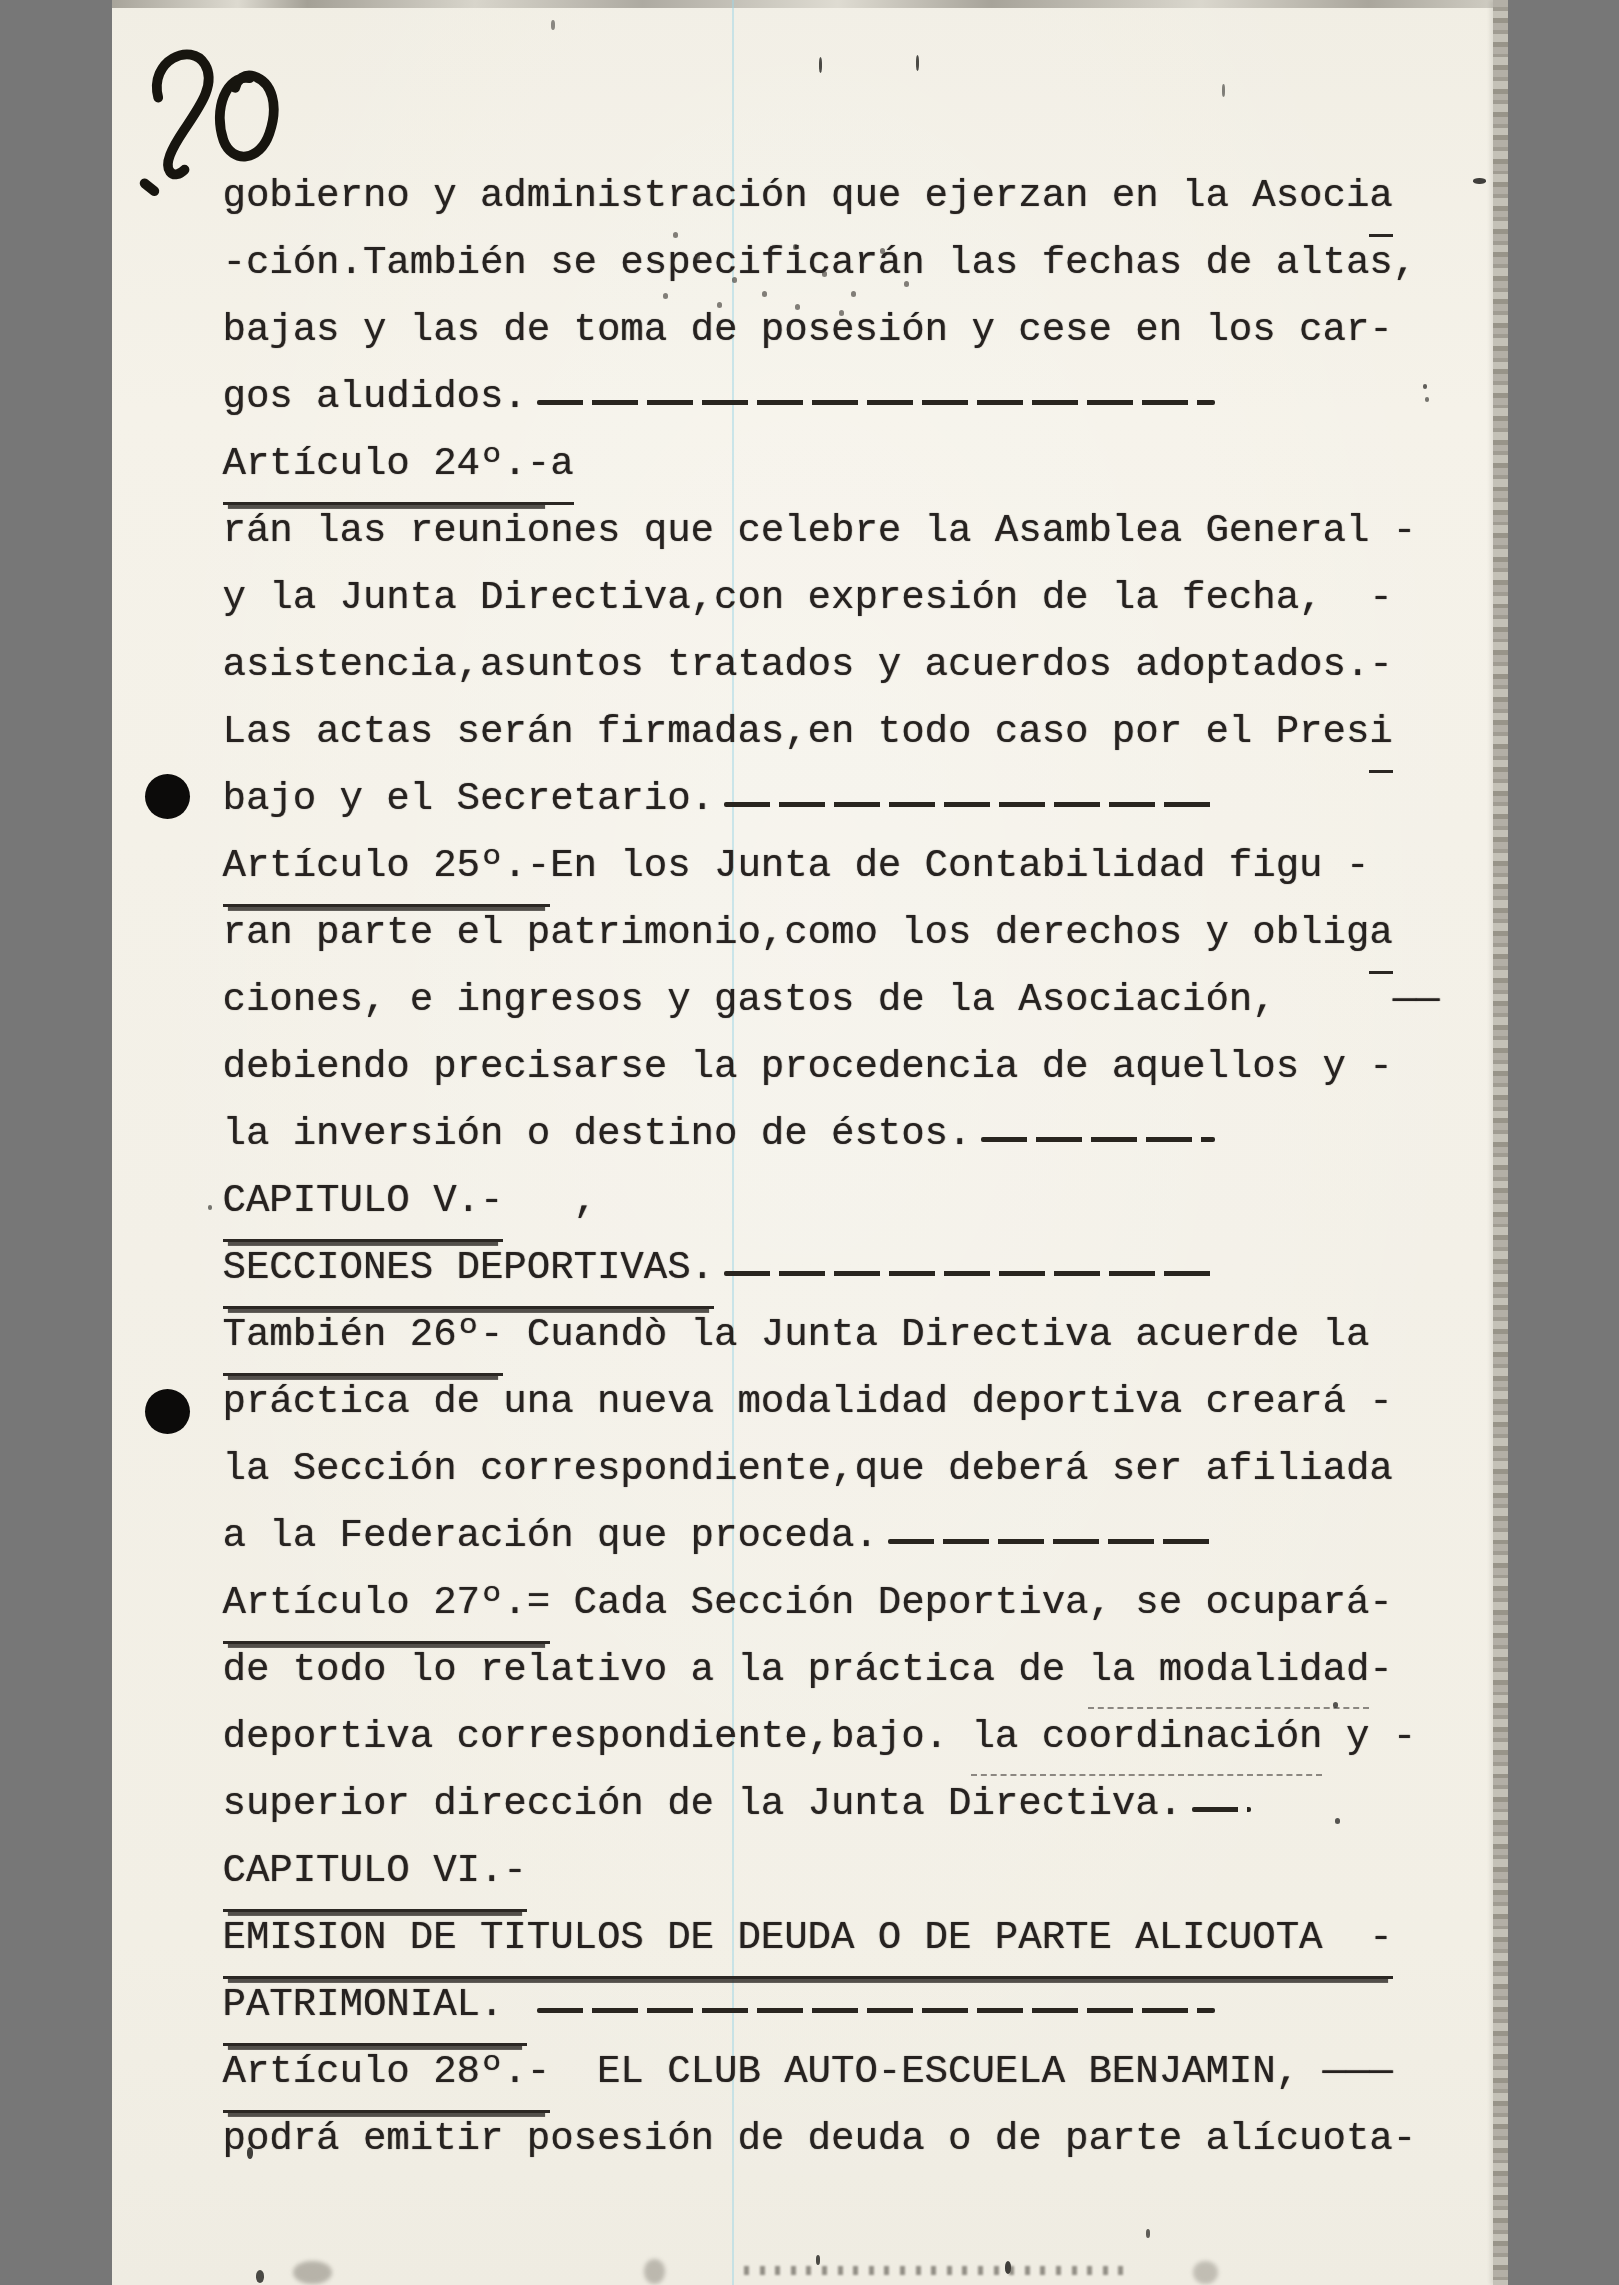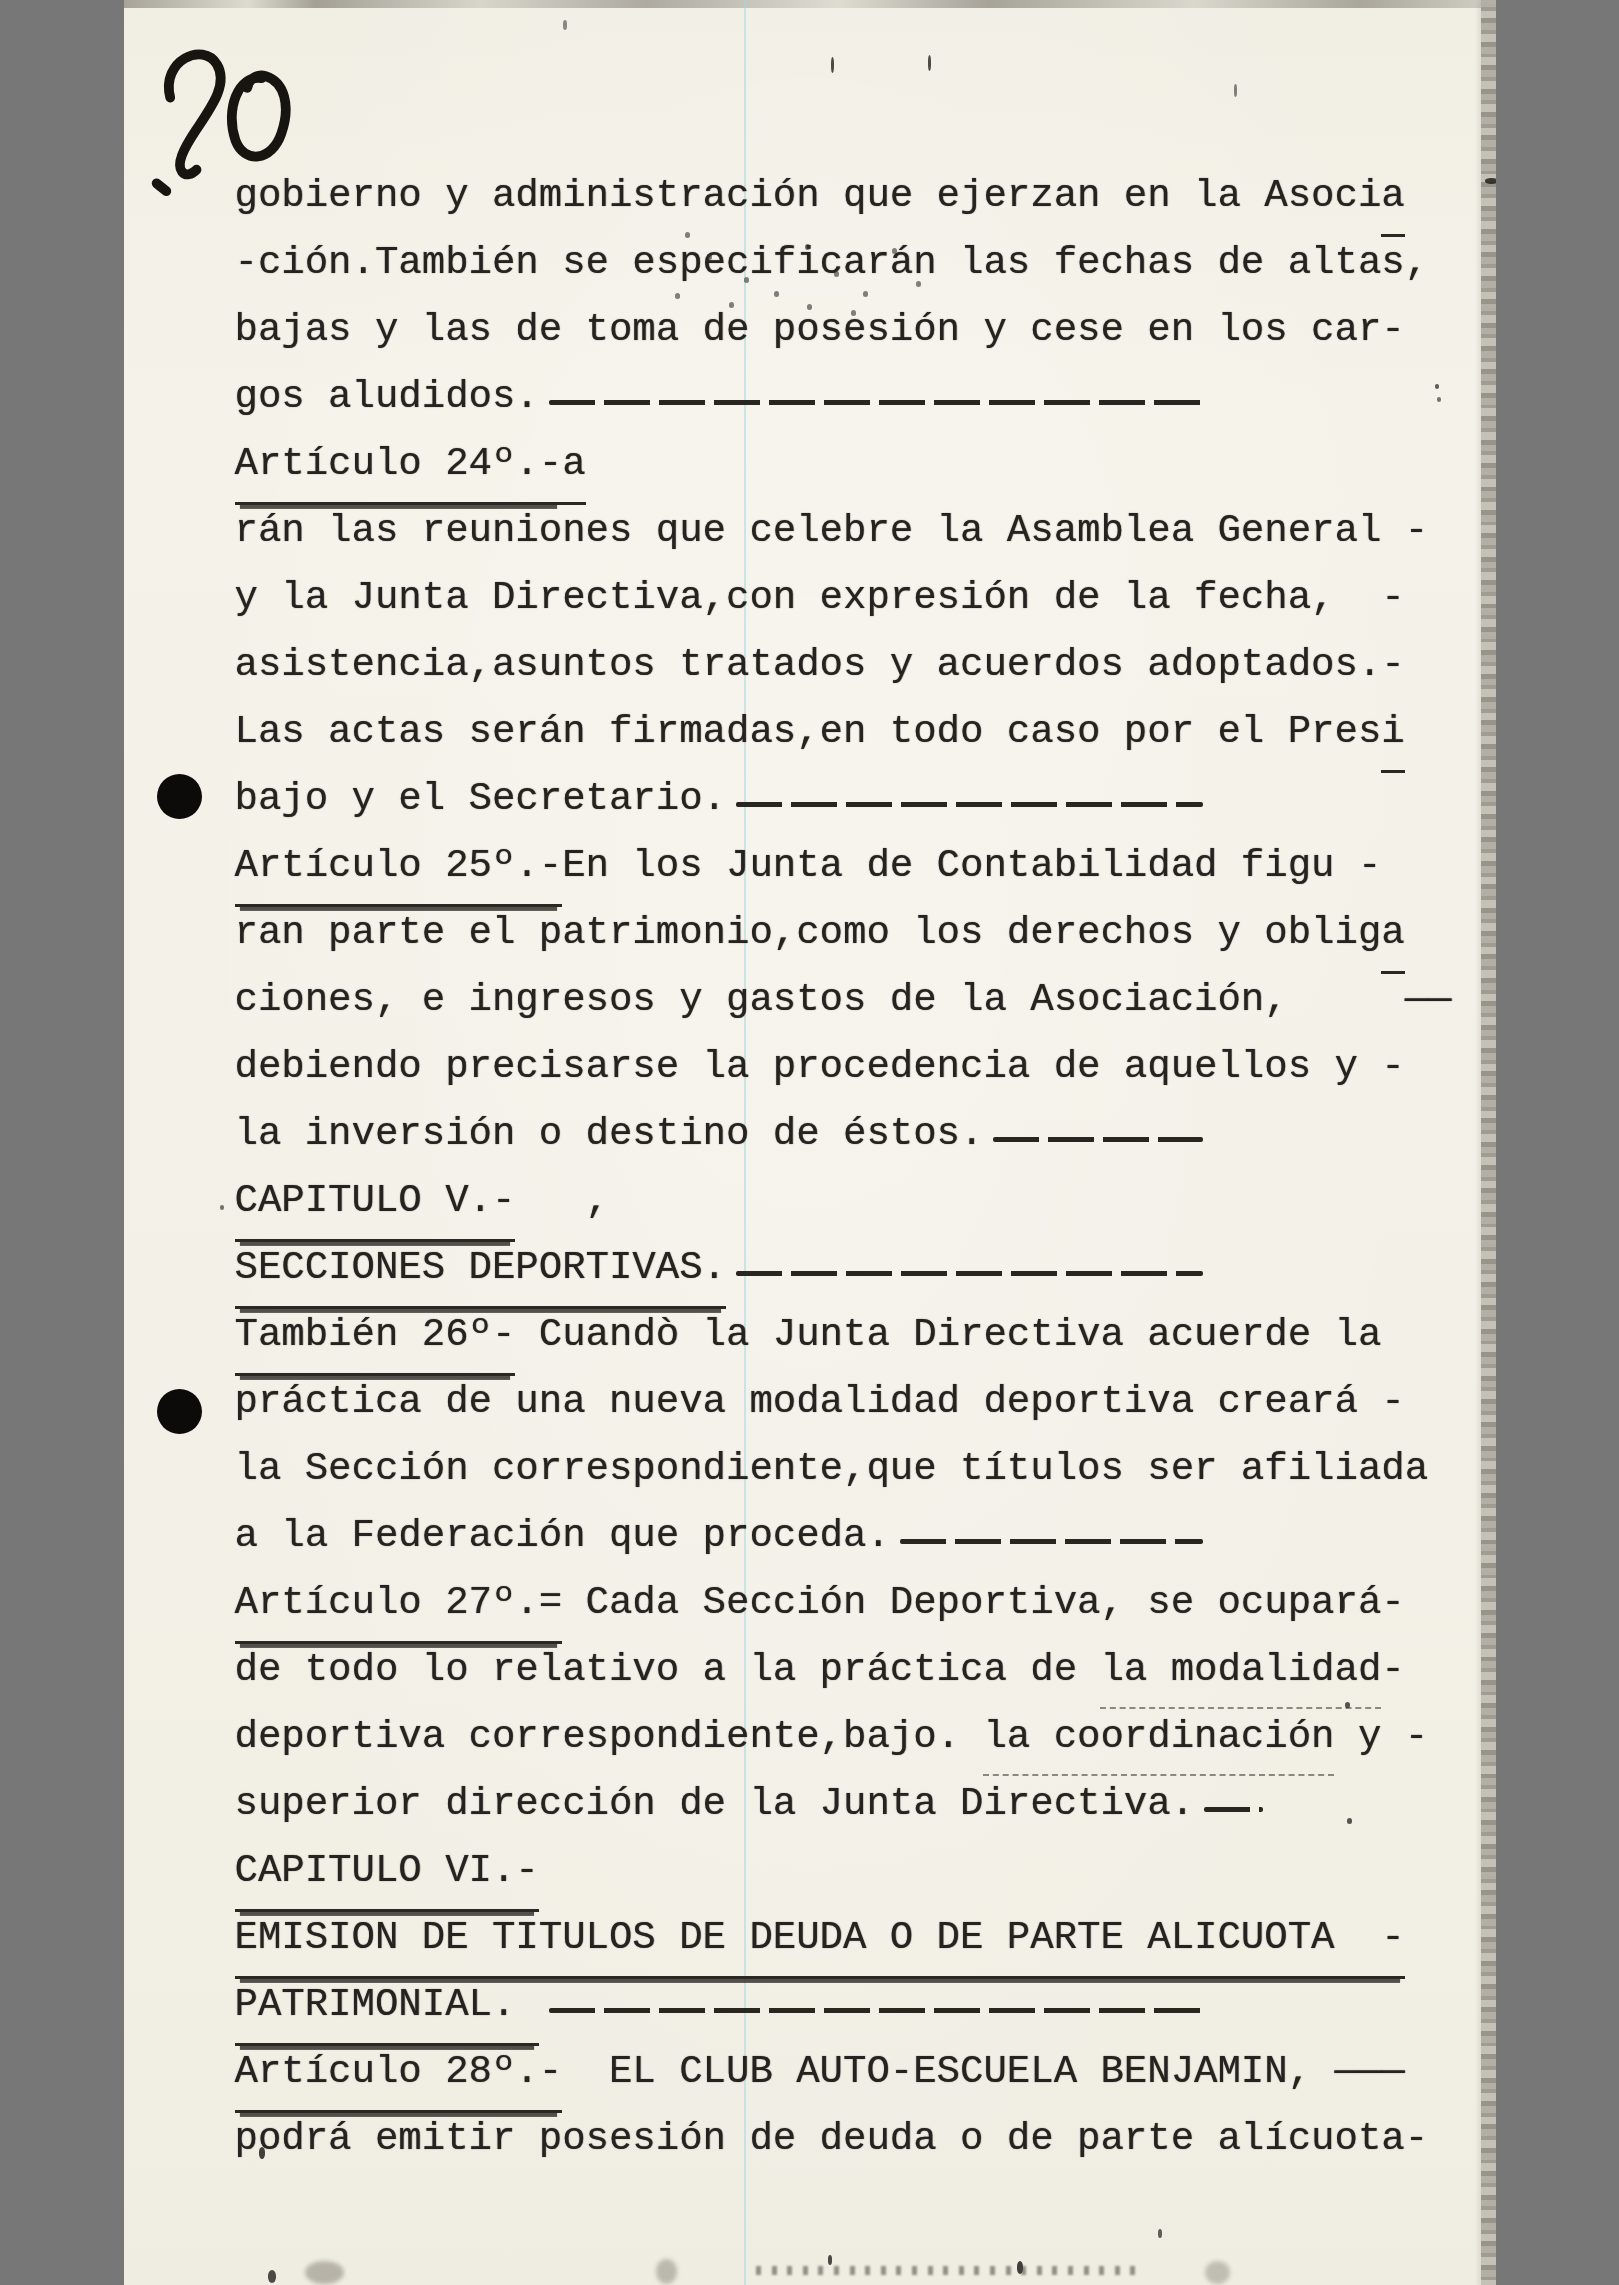--- a/index.html
+++ b/index.html
@@ -5,20 +5,21 @@
   html,body{margin:0;padding:0;background:#777;}
   .page{
     position:relative;
     width:1372px;height:2285px;
     margin:0 auto;
     background:
       radial-gradient(ellipse at 50% 40%, rgba(255,255,255,.25), rgba(0,0,0,0) 70%),
       linear-gradient(180deg,#f1eee4 0%, #f5f2e9 18%, #f3f0e7 55%, #f2efe5 85%, #efece2 100%);
     overflow:hidden;
     font-family:"Liberation Mono","DejaVu Sans Mono",monospace;
+    padding-left:24px;
   }
   
   .top-edge{
     position:absolute;left:0;top:0;width:100%;height:7.8px;
     background:linear-gradient(90deg,#8f8b81 0%,#d6d3c9 9%,#8a867c 14%,#cfccc2 26%,#97938a 38%,#d8d5cb 52%,#8e8a80 63%,#d2cfc5 78%,#928e84 90%,#c9c6bc 100%);
     opacity:.75;
   }
   
   .right-edge{
     position:absolute;top:0;right:0;width:14.6px;height:100%;
@@ -150,21 +151,21 @@
         <span class="fill"></span>
       </div>
       <div class="line">
         <span class="u-head">También 26º-</span>
         <span> Cuandò la Junta Directiva acuerde la</span>
       </div>
       <div class="line">
         <span>práctica de una nueva modalidad deportiva creará -</span>
       </div>
       <div class="line">
-        <span>la Sección correspondiente,que títulos ser afiliada</span>
+        <span>la Sección correspondiente,que deberá ser afiliada</span>
       </div>
       <div class="line">
         <span>a la Federación que proceda.</span>
         <span class="fill"></span>
       </div>
       <div class="line">
         <span class="u-head">Artículo 27º.=</span>
         <span> Cada Sección Deportiva, se ocupará-</span>
       </div>
       <div class="line">

